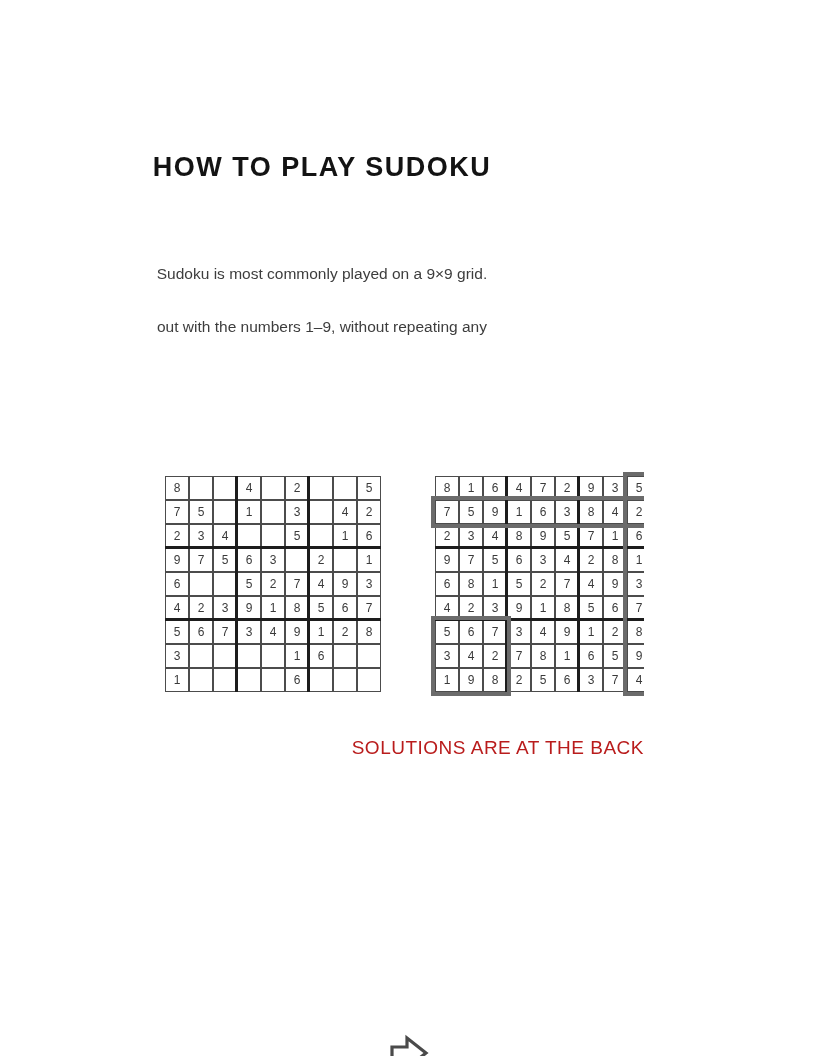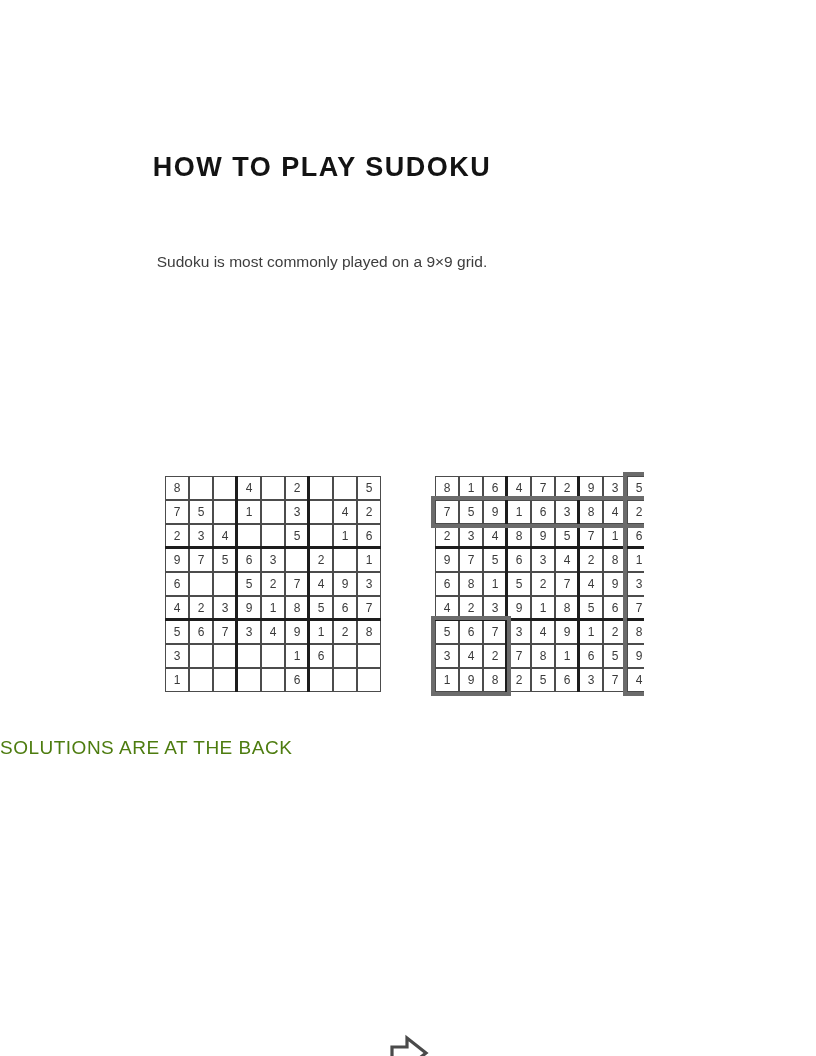--- a/index.html
+++ b/index.html
@@ -30,21 +30,21 @@
   .intro {
     position: absolute;
     top: 239px;
     left: 0;
     right: 0;
     text-align: center;
     font-size: 15.5px;
     color: #3d3d3d;
   }
   .intro p {
-    margin: 4px;
+    margin: 16px;
     line-height: 37px;
   }
   .grids {
     position: absolute;
     top: 476px;
     left: 0;
     width: 816px;
     height: 220px;
   }
   .sudoku-wrap {
@@ -97,36 +97,37 @@
     left: 389px;
     top: 556px;
     width: 40px;
     height: 42px;
   }
   .footer {
     position: absolute;
     top: 737px;
     left: 0;
     right: 0;
-    text-align: left;
+    text-align: right;
     font-size: 19px;
     font-weight: 400;
     letter-spacing: 0.5px;
-    color: #4d7c0f;
+    color: #b91c1c;
   }
 </style>
 </head>
 <body>
 
 <div class="page">
 
   <h1 class="title">HOW TO PLAY SUDOKU</h1>
 
   <div class="intro">
     <p>Sudoku is most commonly played on a 9×9 grid.</p>
+    <p>out with the numbers 1–9, without repeating any</p>
   </div>
 
   <div class="grids">
 
     <div class="sudoku-wrap wrap-puzzle">
       <div class="sudoku">
           <div class="cell">8</div>
           <div class="cell"></div>
           <div class="cell"></div>
           <div class="cell">4</div>

